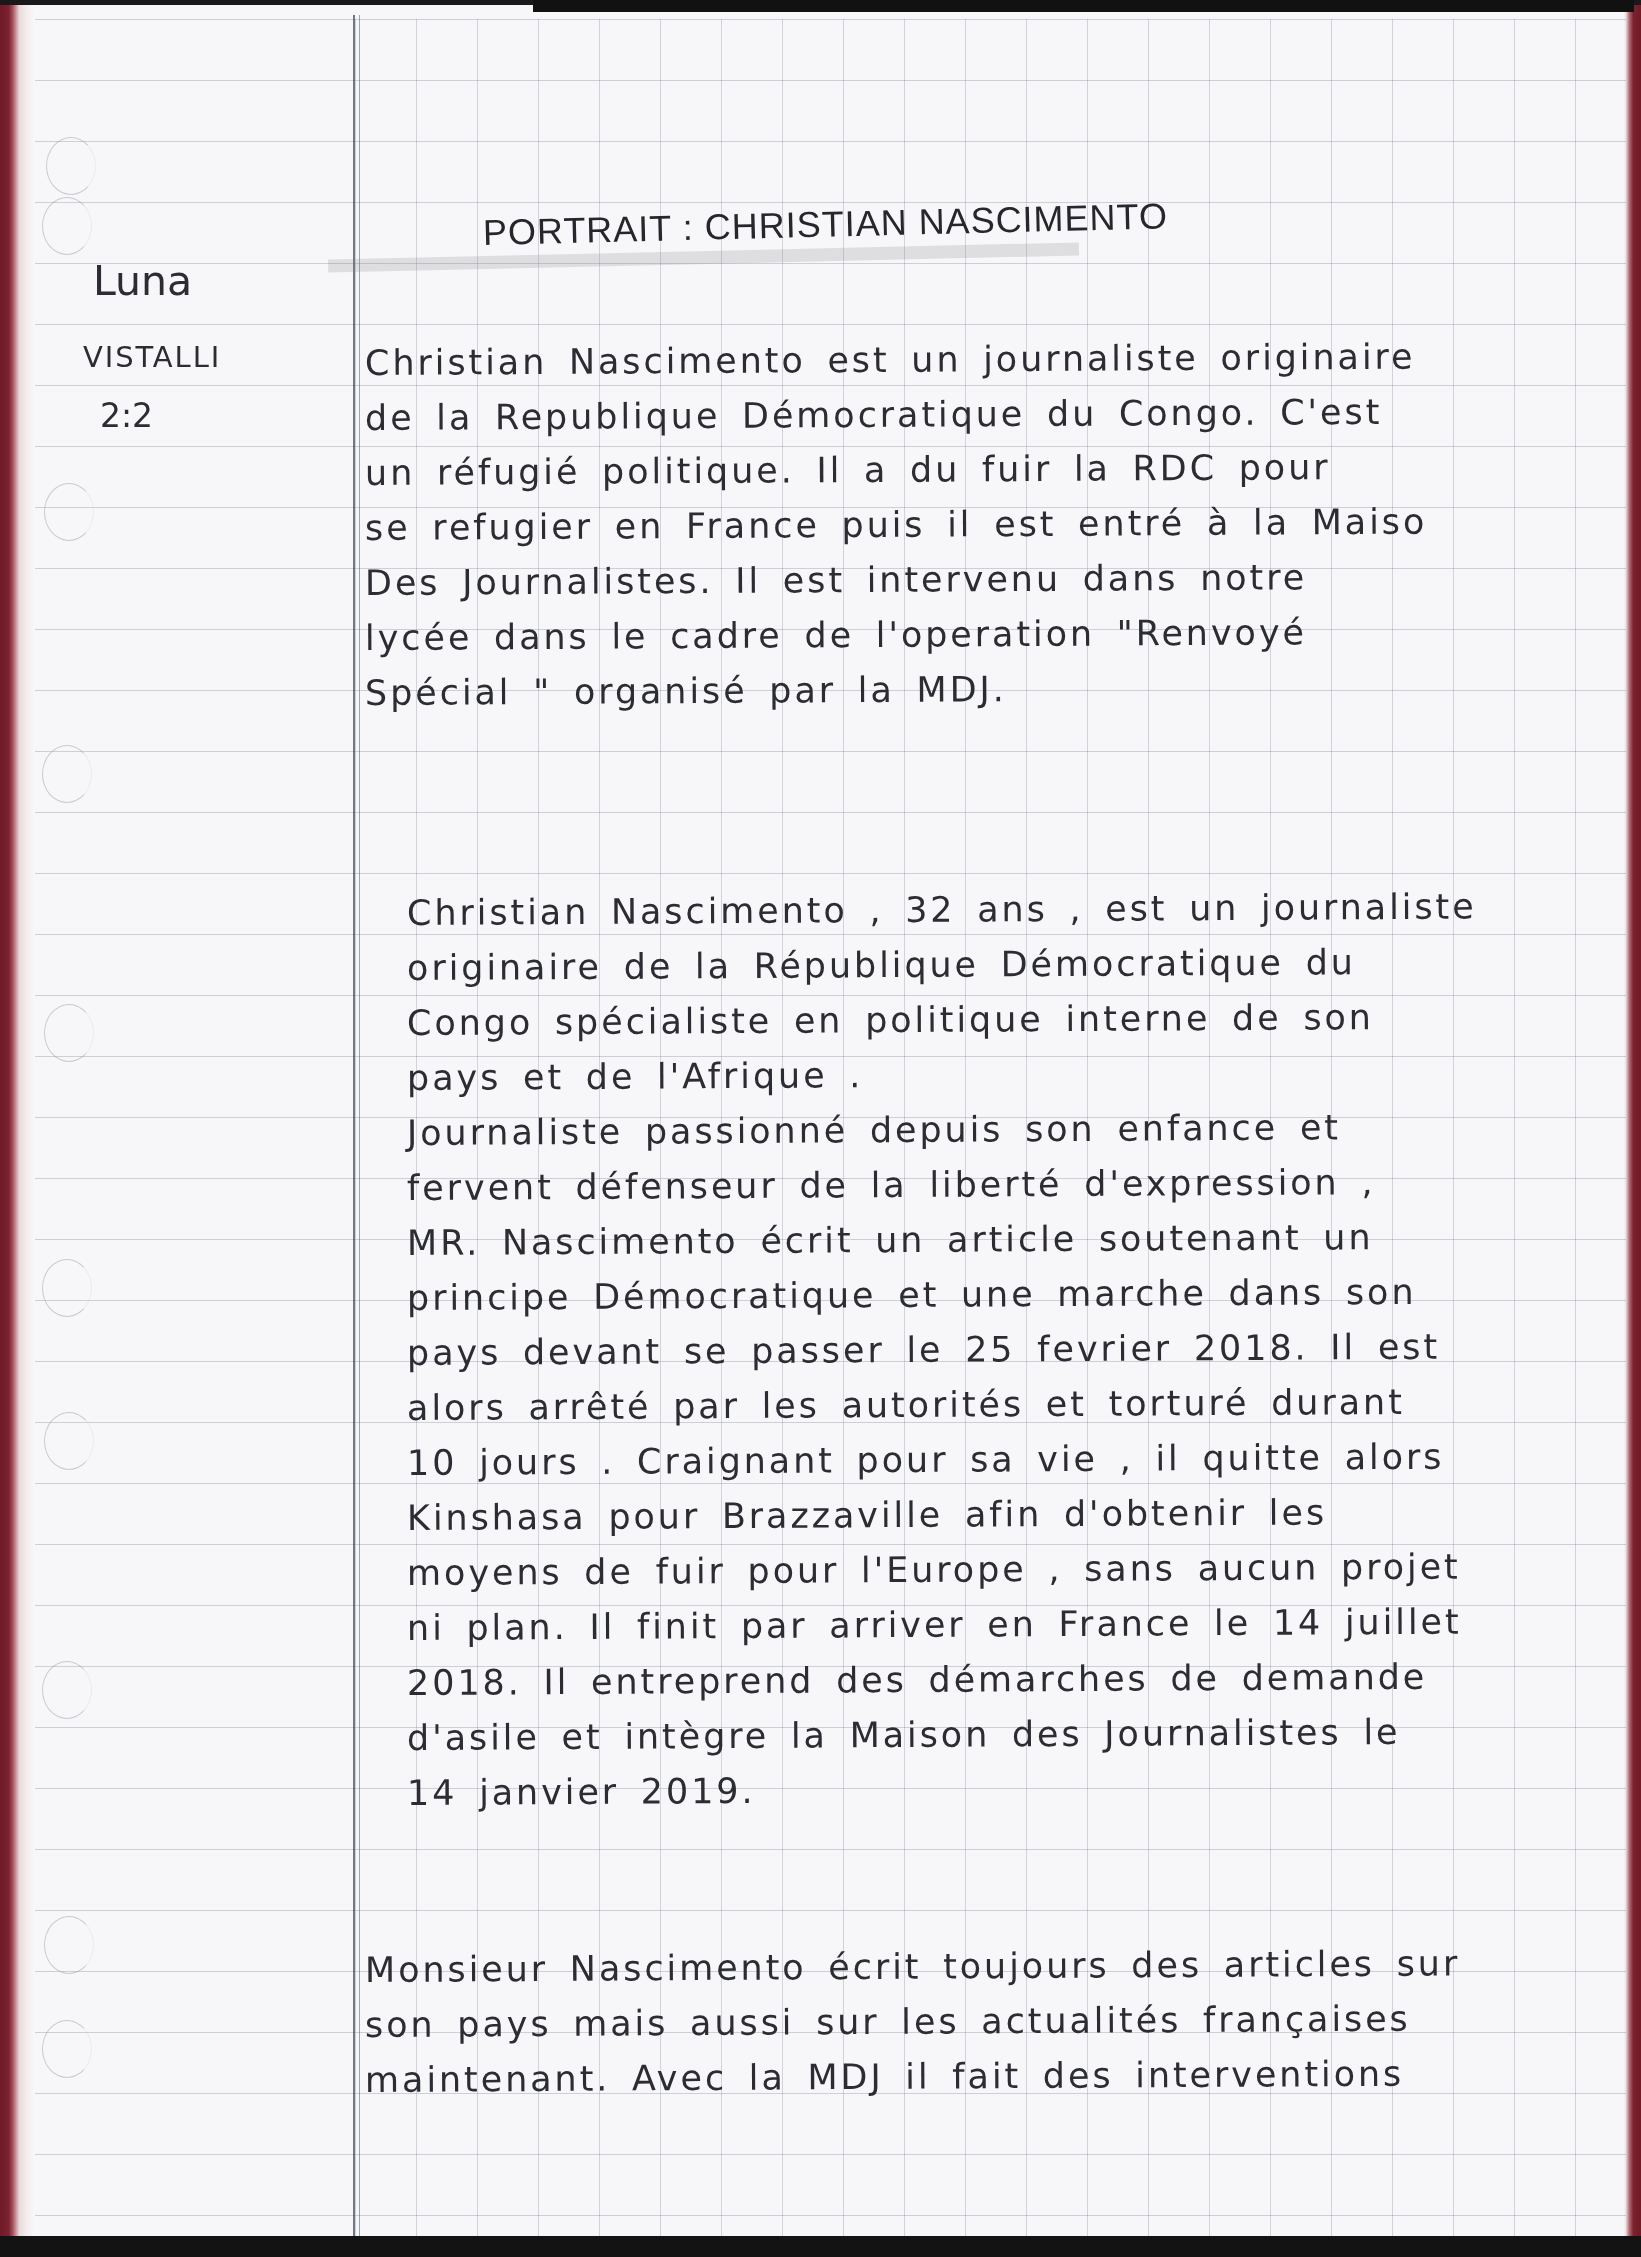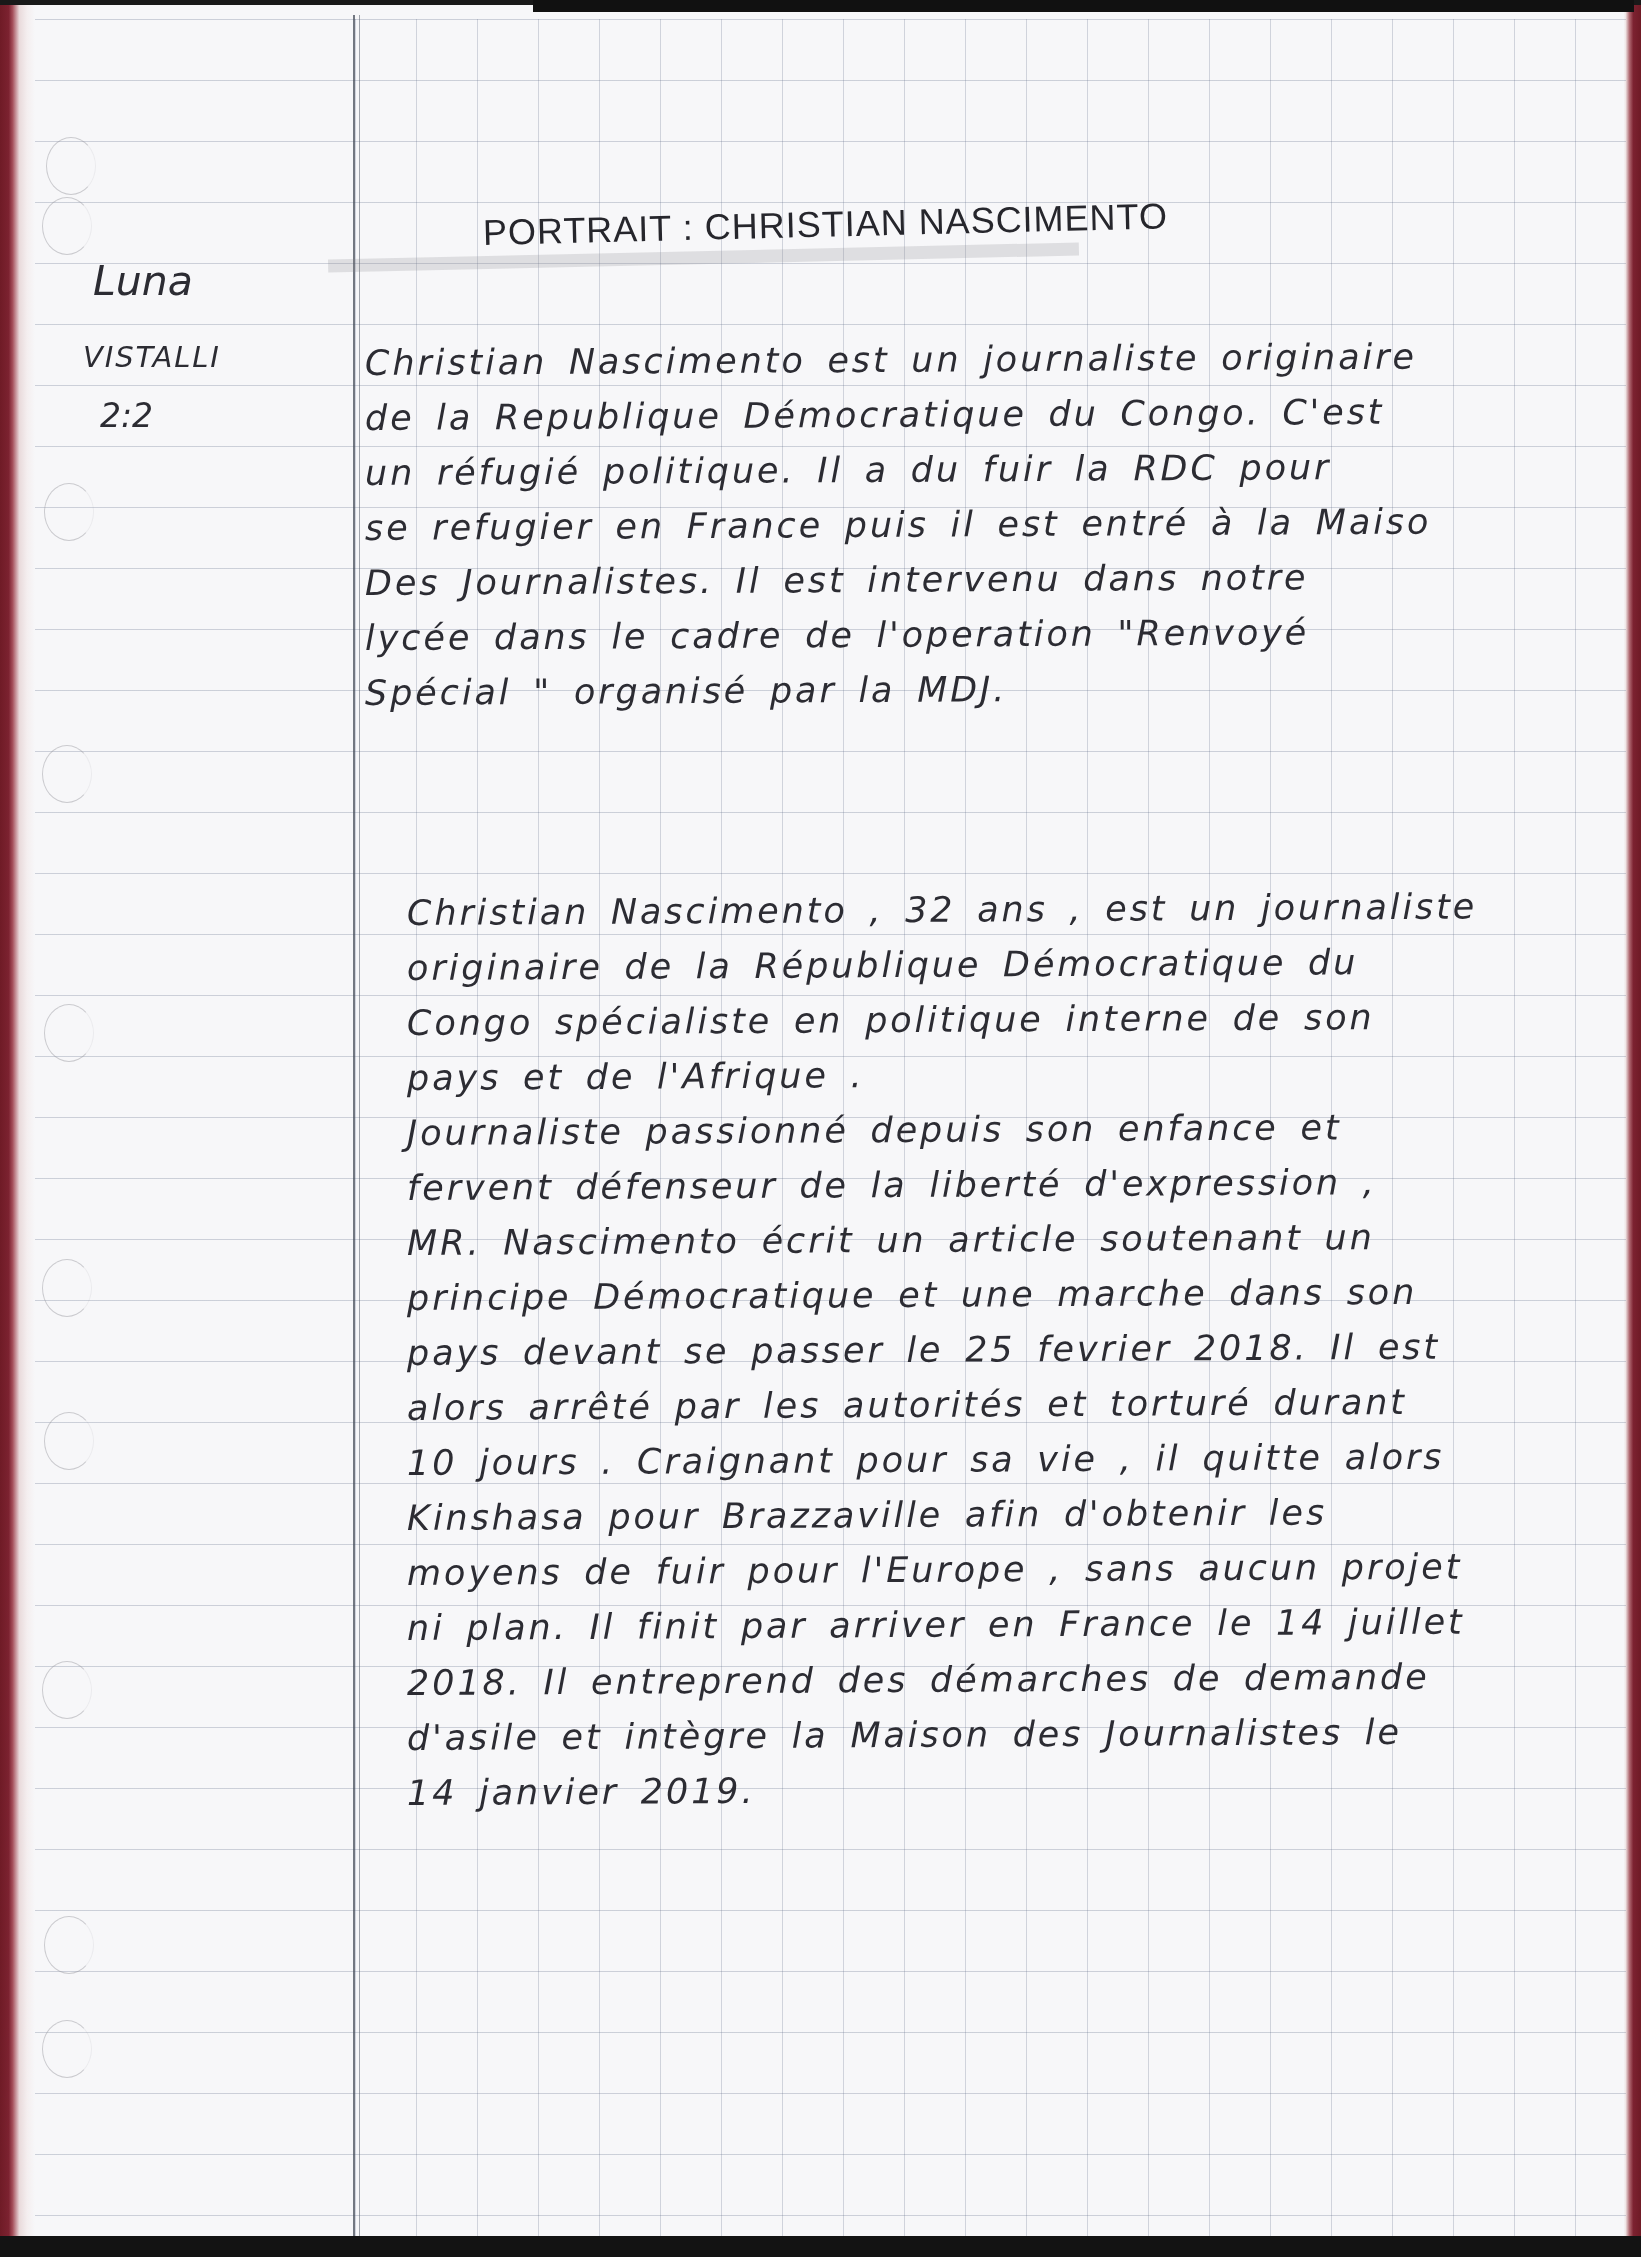--- a/index.html
+++ b/index.html
@@ -35,21 +35,21 @@
   .margin-rule{position:absolute;left:353px;top:15.4px;bottom:21px;width:1.9px;background:rgba(70,76,88,0.75);}
   .margin-rule2{position:absolute;left:359px;top:15.4px;bottom:21px;width:1px;background:rgba(90,96,110,0.55);}
   
   .hole{
     position:absolute;width:48px;height:56px;border-radius:50%;
     border:1.9px solid rgba(150,150,155,0.45);
     border-right-color:rgba(150,150,155,0.12);
     background:transparent;
   }
   
-  .hand{font-style:italic;color:#2c2c33;}
+  .hand{color:#2c2c33;}
   .title{
     position:absolute;left:483px;top:212px;
     font-family:"Liberation Sans", sans-serif;
     font-size:36px;letter-spacing:1px;font-weight:400;color:#26262c;
     transform:rotate(-1.4deg);transform-origin:left center;white-space:nowrap;
   }
   .title-smudge{
     position:absolute;left:328px;top:251px;width:751px;height:12.6px;
     background:rgba(135,135,140,0.22);transform:rotate(-1.3deg);
   }
@@ -123,15 +123,20 @@
       <div class="line">pays devant se passer le 25 fevrier 2018. Il est</div>
       <div class="line">alors arrêté par les autorités et torturé durant</div>
       <div class="line">10 jours . Craignant pour sa vie , il quitte alors</div>
       <div class="line">Kinshasa pour Brazzaville afin d'obtenir les</div>
       <div class="line">moyens de fuir pour l'Europe , sans aucun projet</div>
       <div class="line">ni plan. Il finit par arriver en France le 14 juillet</div>
       <div class="line">2018. Il entreprend des démarches de demande</div>
       <div class="line">d'asile et intègre la Maison des Journalistes le</div>
       <div class="line">14 janvier 2019.</div>
     </div>
+  <div class="para para3 hand">
+      <div class="line">Monsieur Nascimento écrit toujours des articles sur</div>
+      <div class="line">son pays mais aussi sur les actualités françaises</div>
+      <div class="line">maintenant. Avec la MDJ il fait des interventions</div>
+    </div>
 
 </div>
 
 
 </body></html>

